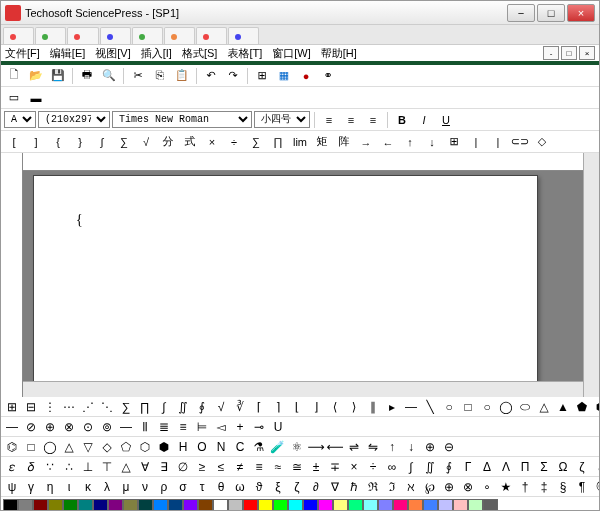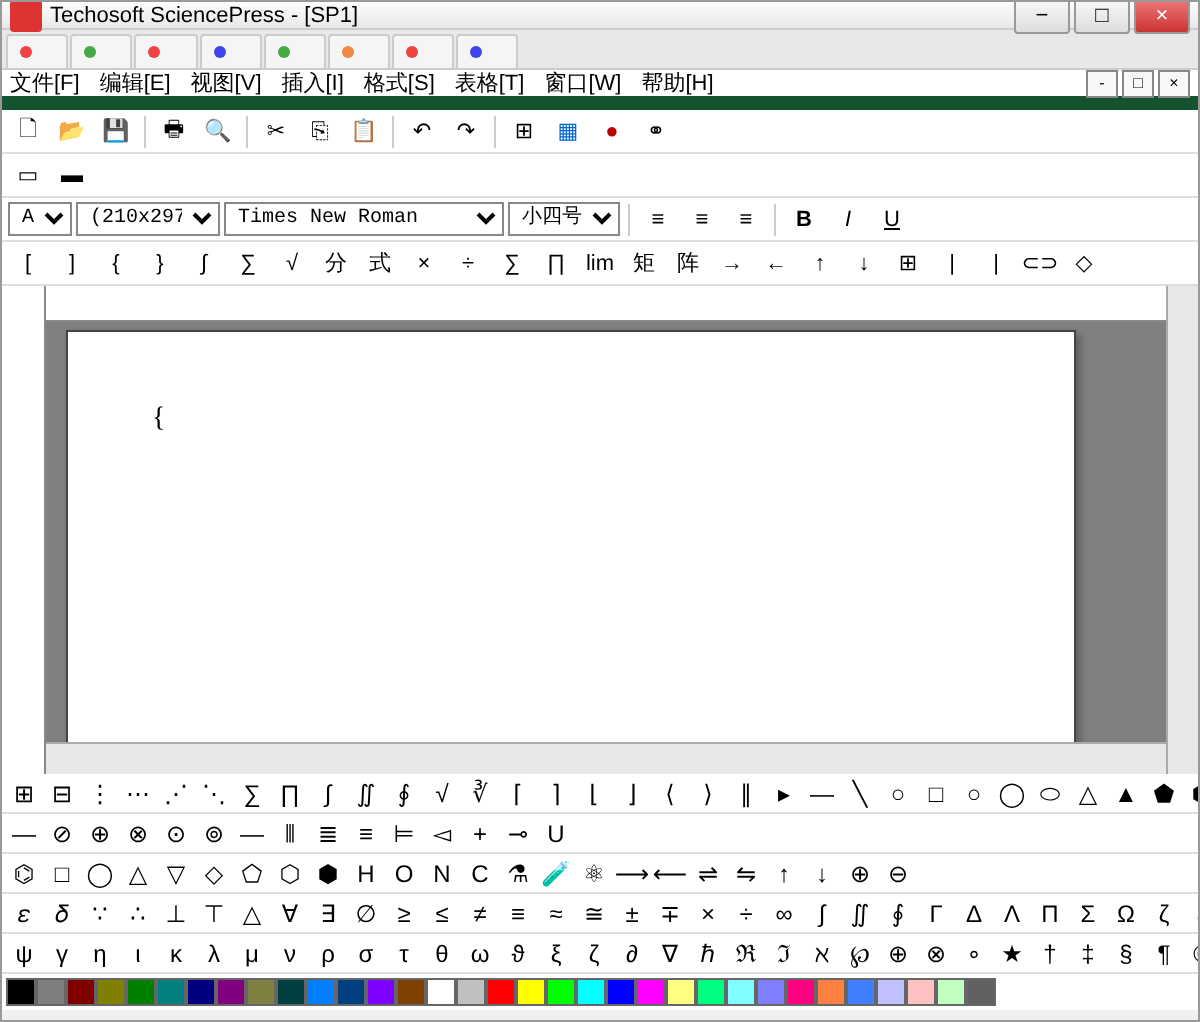--- a/index.html
+++ b/index.html
@@ -1,26 +1,26 @@
 <!DOCTYPE html>
 <html><head>
 <meta charset="utf-8">
 <style>
 * { margin:0; padding:0; box-sizing:border-box; font-family:Tahoma,Arial,sans-serif; font-size:11px; }
 body { background:#f0f0f0; width:600px; height:511px; overflow:hidden; border:1px solid #999; }
-.titlebar { height:14px; background:linear-gradient(#fdfdfd,#e8e8e8); border-bottom:1px solid #ccc; display:flex; align-items:center; padding:0 4px;justify-content:flex-end; }
+.titlebar { height:24px; background:linear-gradient(#fdfdfd,#e8e8e8); border-bottom:1px solid #ccc; display:flex; align-items:center; padding:0 4px;justify-content:flex-end; }
 .titlebar .icon { width:16px; height:16px; margin-right:4px; background:#d33; border-radius:2px; }
 .title { flex:1; }
 .winbtns { display:flex; gap:2px; }
 .winbtn { width:28px; height:18px; background:linear-gradient(#f8f8f8,#ddd); border:1px solid #999; display:flex; align-items:center; justify-content:center; border-radius:2px; cursor:pointer; }
 .winbtn.close { background:linear-gradient(#e77,#c33); color:#fff; }
 .tabstrip { height:20px; background:#e8e8e8; display:flex; align-items:end; padding:0 2px; border-bottom:1px solid #ccc; font-size:10px; overflow:hidden; }
 .tab { padding:2px 6px; background:#f5f5f5; border:1px solid #ccc; border-bottom:none; margin-right:1px; border-radius:2px 2px 0 0; white-space:nowrap; }
 .tab .dot { display:inline-block; width:6px;height:6px;border-radius:3px;margin-right:2px;background:#e44; vertical-align:middle;}
-.menubar { height:20px; background:#fff; display:flex; align-items:center; padding:0 4px; gap:10px; border-bottom:7px solid #14532d; }
+.menubar { height:20px; background:#fff; display:flex; align-items:center; padding:0 4px; gap:10px; border-bottom:4px solid #14532d; }
 .menubar span, .menubar .mdi { cursor:default; }
 .mdi { margin-left:auto; display:flex; gap:2px; }
 .mdi div { width:16px;height:14px;border:1px solid #888;background:#f8f8f8;display:flex;align-items:center;justify-content:center;font-size:8px;}
 .toolbar { height:22px; background:#fff; border-bottom:1px solid #ddd; display:flex; align-items:center; padding:0 3px; gap:2px; }
 .tb { width:20px; height:18px; border:1px solid transparent; display:flex; align-items:center; justify-content:center; font-size:11px; cursor:pointer; }
 .sep { width:1px; height:16px; background:#ccc; margin:0 2px; }
 .sel { height:17px; border:1px solid #888; background:#fff; padding:0 2px; font-size:10px; font-family:'Courier New',monospace; }
 .workspace { position:relative; height:244px; background:#808080; display:flex; }
 .vruler { width:22px; background:#fff; border-right:1px solid #888; position:relative; }
 .hruler-wrap { flex:1; display:flex; flex-direction:column; }

